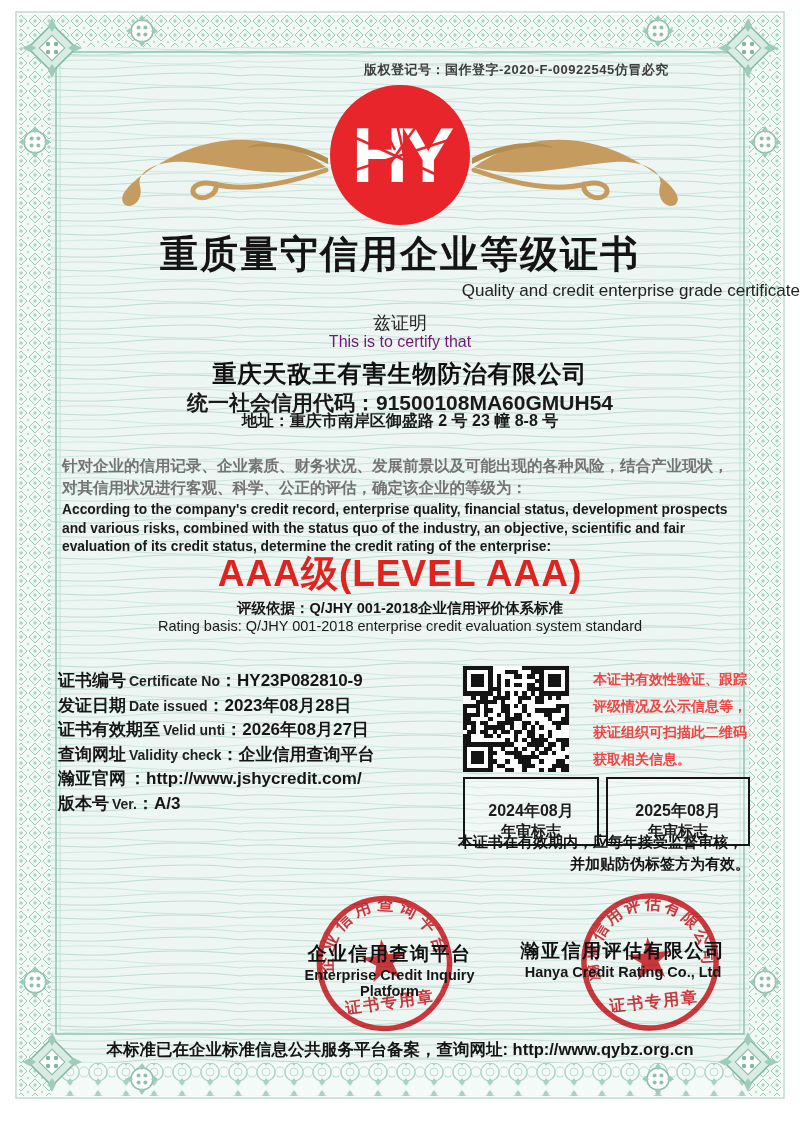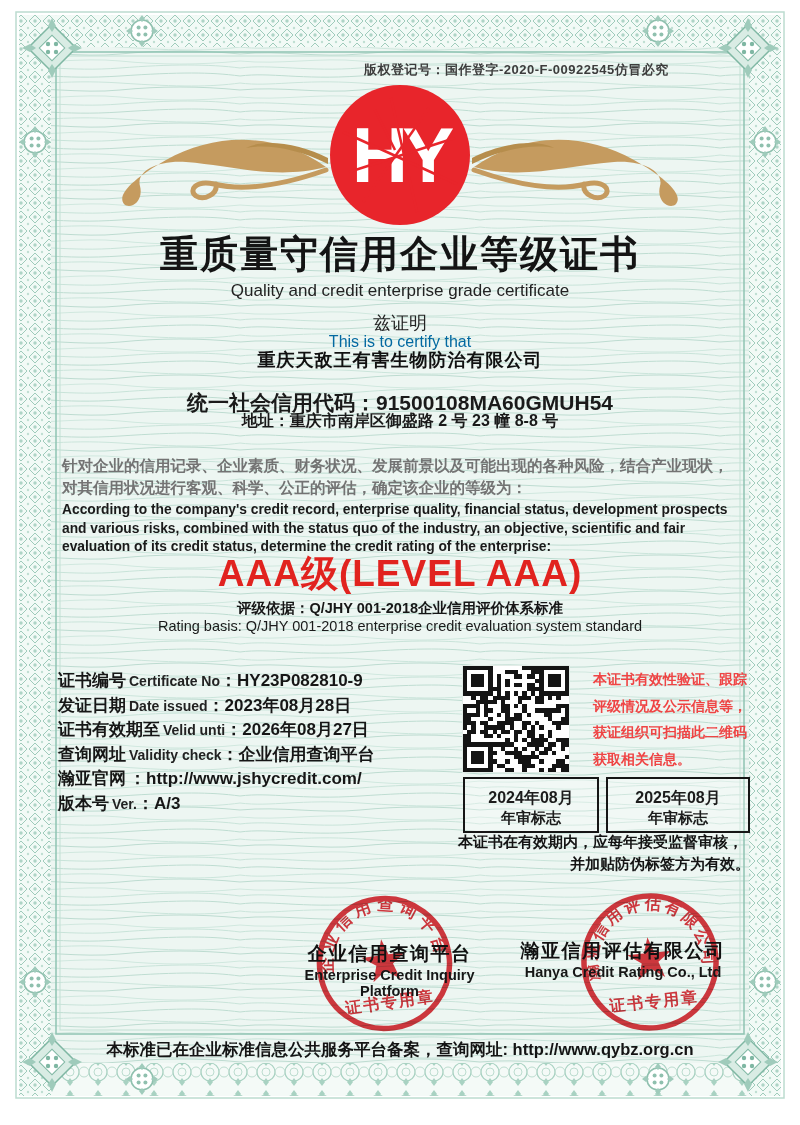--- a/index.html
+++ b/index.html
@@ -2,40 +2,40 @@
 <html><head>
 <meta charset="utf-8">
 <style>
   html,body{margin:0;padding:0;background:#ffffff;}
   .page{position:relative;width:800px;height:1125px;overflow:hidden;background:#ffffff;
         font-family:"Liberation Sans","DejaVu Sans",sans-serif;color:#1c1c1c;border-radius:10px;}
   .abs{position:absolute;}
   .ctr{left:0;width:100%;text-align:center;}
   .copyright{top:61px;left:364px;font-size:13px;font-weight:bold;color:#3c3c3c;letter-spacing:.5px;}
   .title{top:229px;font-size:38px;font-weight:600;letter-spacing:2px;color:#141414;}
-  .subtitle{top:281px;font-size:17px;color:#222;}
+  .subtitle{top:281px;font-size:17px;color:#222;text-align:right;}
   .certify-zh{top:311px;font-size:18px;color:#222;}
-  .certify-en{top:333px;font-size:16px;color:#0369a1;}
-  .company{top:348px;font-size:18px;font-weight:bold;color:#111;letter-spacing:1px;}
+  .certify-en{top:333px;font-size:16px;color:#701a75;}
+  .company{top:358px;font-size:24px;font-weight:bold;color:#111;letter-spacing:1px;}
   .creditcode{top:389px;font-size:21px;font-weight:600;color:#1a1a1a;}
   .address{top:411px;font-size:16px;font-weight:600;color:#1a1a1a;}
   .para{left:62px;width:678px;text-align:left;}
   .para-zh{top:455px;font-size:15.5px;font-weight:bold;line-height:22px;color:#737373;}
   .para-en{top:501px;font-size:13.8px;font-weight:600;line-height:18.5px;color:#1a1a1a;}
   .grade{top:549px;font-size:37px;font-weight:bold;letter-spacing:1px;}
   .basis-zh{top:599px;font-size:14.5px;font-weight:bold;color:#161616;}
   .basis-en{top:618px;font-size:14.5px;color:#1a1a1a;}
   .details{left:58px;top:669px;width:395px;}
   .drow{line-height:23.6px;white-space:nowrap;}
   .dzh{font-size:17px;font-weight:bold;color:#161616;}
   .den{font-size:14px;font-weight:600;color:#222;margin-left:3px;}
   .dval{font-size:17px;font-weight:bold;color:#161616;}
   .qr-box{left:463px;top:666px;width:106px;height:106px;background:#fff;outline:1px solid #e2ece7;}
   .qr-note{left:579px;top:666px;width:170px;font-size:14px;font-weight:bold;line-height:26.5px;color:#ef4444;margin-left:14px;}
-  .ybox{top:777px;height:44px;border:2px solid #161616;text-align:center;padding-top:8px;background:rgba(255,255,255,.25);}
+  .ybox{top:777px;height:44px;border:2px solid #161616;text-align:center;padding-top:21px;background:rgba(255,255,255,.25);}
   .ybox1{left:463px;width:132px;}
   .ybox2{left:606px;width:140px;}
   .yl1{font-size:16px;font-weight:bold;line-height:21px;}
   .yl2{font-size:15px;font-weight:bold;line-height:19px;}
   .rev-note{left:458px;top:831px;width:292px;font-size:15px;font-weight:bold;line-height:22px;color:#141414;}
   .rev-note .l2{text-align:right;}
   .issuer-text{text-align:center;}
   .iz{font-size:19px;font-weight:bold;letter-spacing:1.5px;color:#111;}
   .ie{font-size:14.5px;font-weight:600;color:#161616;}
   .footer{top:1039px;font-size:16.5px;font-weight:bold;color:#141414;}

